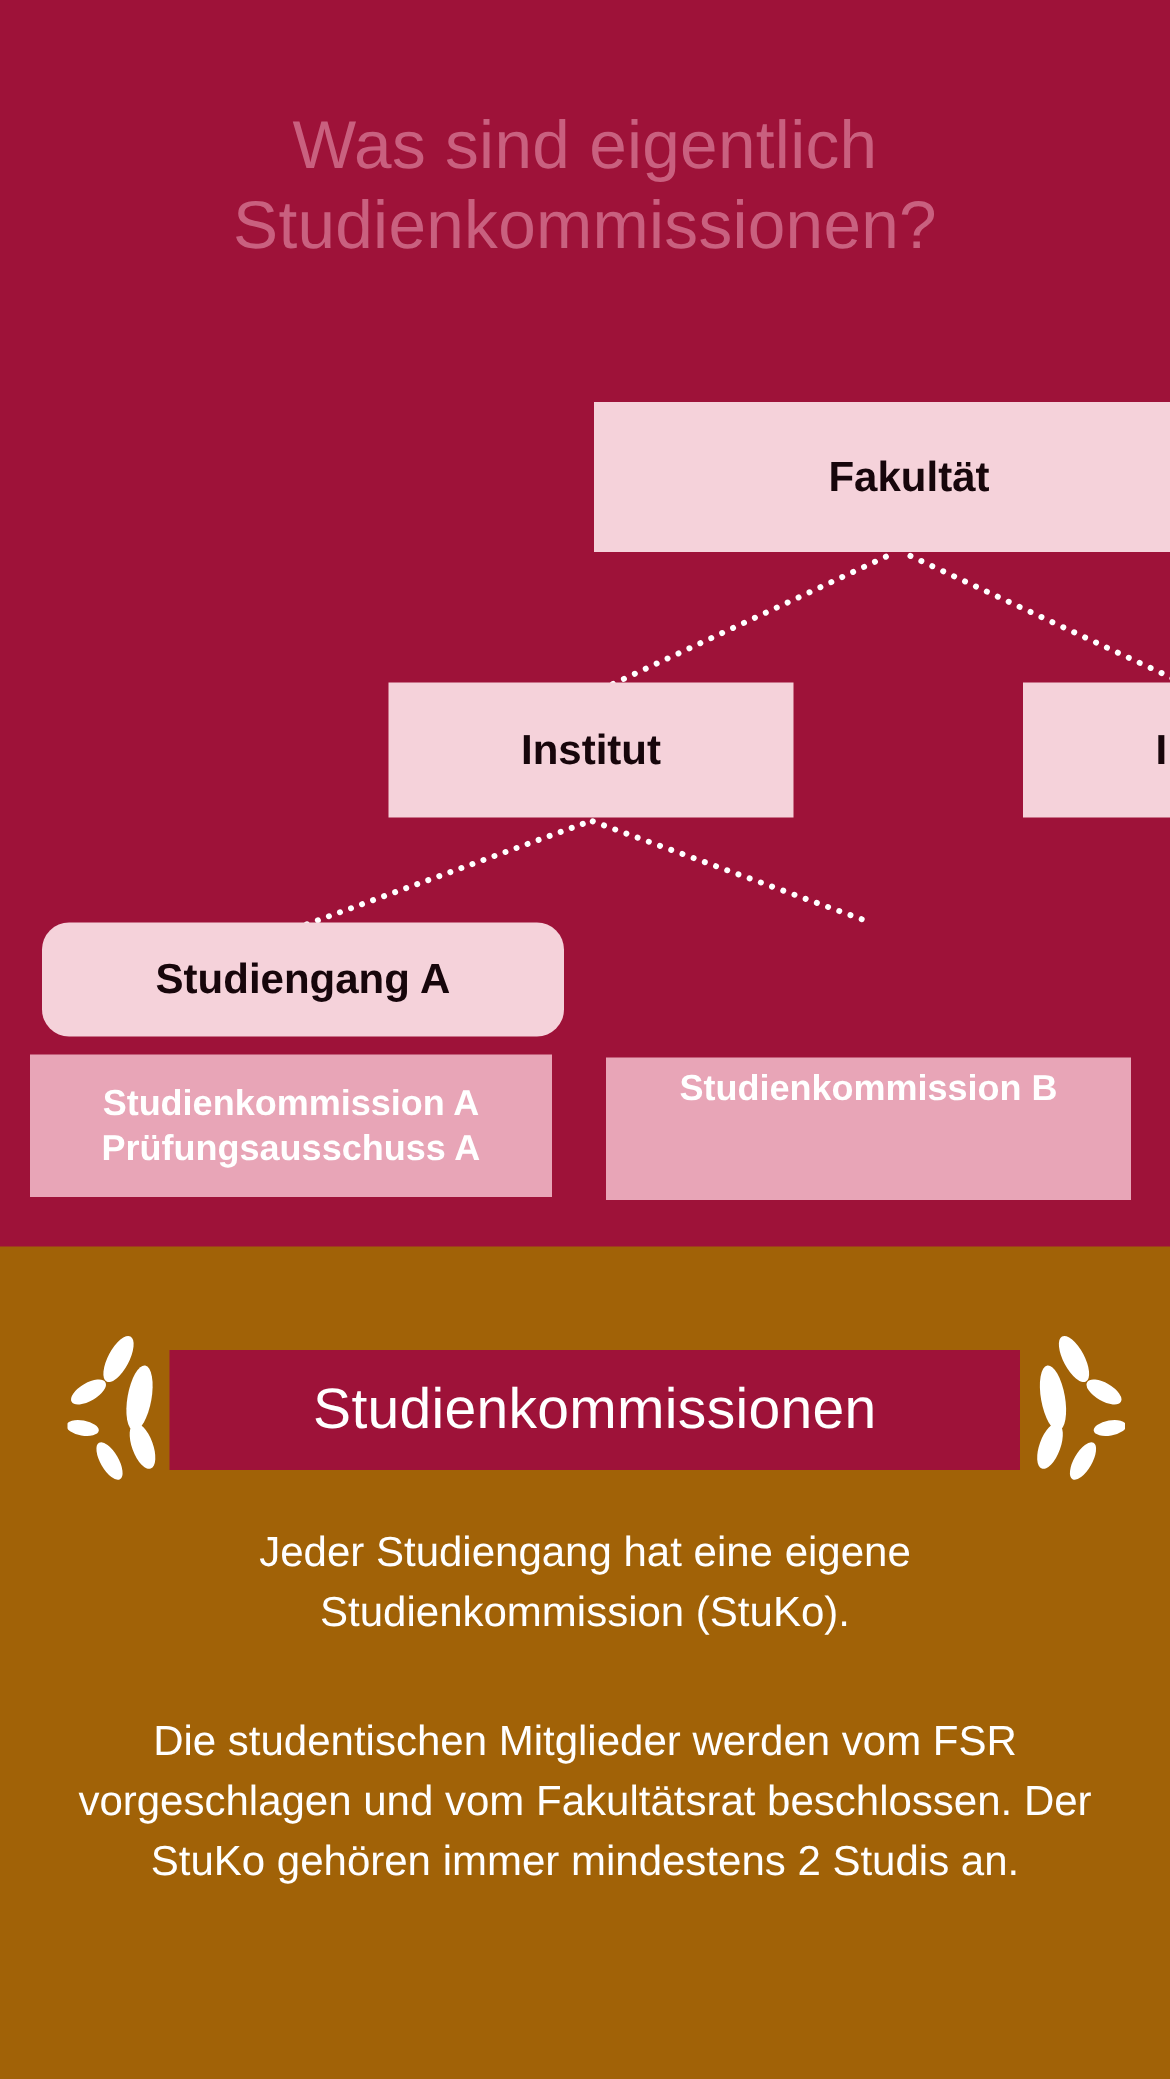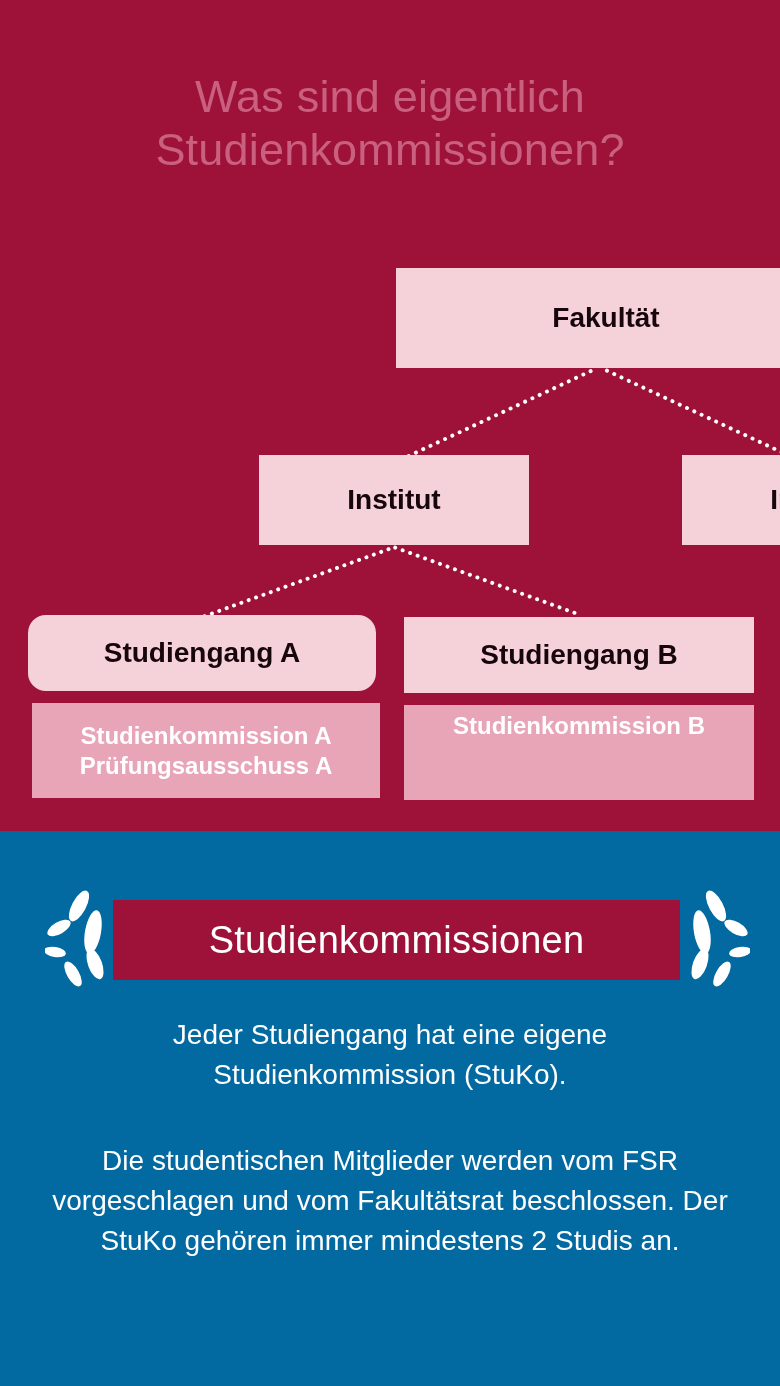--- a/index.html
+++ b/index.html
@@ -47,30 +47,30 @@
     background:#e8a5b7;
     display:flex; flex-direction:column; align-items:center; justify-content:center;
     padding:6px 4px;
   }
   .stukobox .line1 {
     color:#ffffff; font-weight:700; font-size:24px; line-height:1.25;
   }
   .stukobox .line2 {
     color:#ffffff; font-weight:700; font-size:24px; line-height:1.25;
   }
-  .stuko-a { left:32px; top:703px; width:348px; height:95px; }
+  .stuko-a { left:20px; top:703px; width:348px; height:95px; }
   .stuko-b { left:404px; top:705px; width:350px; height:95px;justify-content:space-between; }
 
   
   .connector { position:absolute; border-top:4px dotted #ffffff; transform-origin:0 0; height:0; }
 
   
   .bottom-section {
     position:absolute; left:0; top:831px; width:780px; height:555px;
-    background:#0369a1;
+    background:#a16207;
     overflow:hidden;
     padding-left:40px;
   }
   .banner {
     position:absolute; left:113px; top:69px; width:567px; height:80px;
     background:#9e1239;
     display:flex; align-items:center; justify-content:center;
     color:#ffffff; font-size:38px; font-weight:400;
     letter-spacing:0.2px;
   }
@@ -112,23 +112,20 @@
     </div>
 
     <div class="box box-institut-2">
       <span>Institut</span>
     </div>
 
     <div class="box box-sg-a">
       <span>Studiengang A</span>
     </div>
 
-    <div class="box box-sg-b">
-      <span>Studiengang B</span>
-    </div>
 
     <div class="stukobox stuko-a">
       <span class="line1">Studienkommission A</span>
       <span class="line2">Prüfungsausschuss A</span>
     </div>
 
     <div class="stukobox stuko-b">
       <span class="line1">Studienkommission B</span>
     </div>
 

